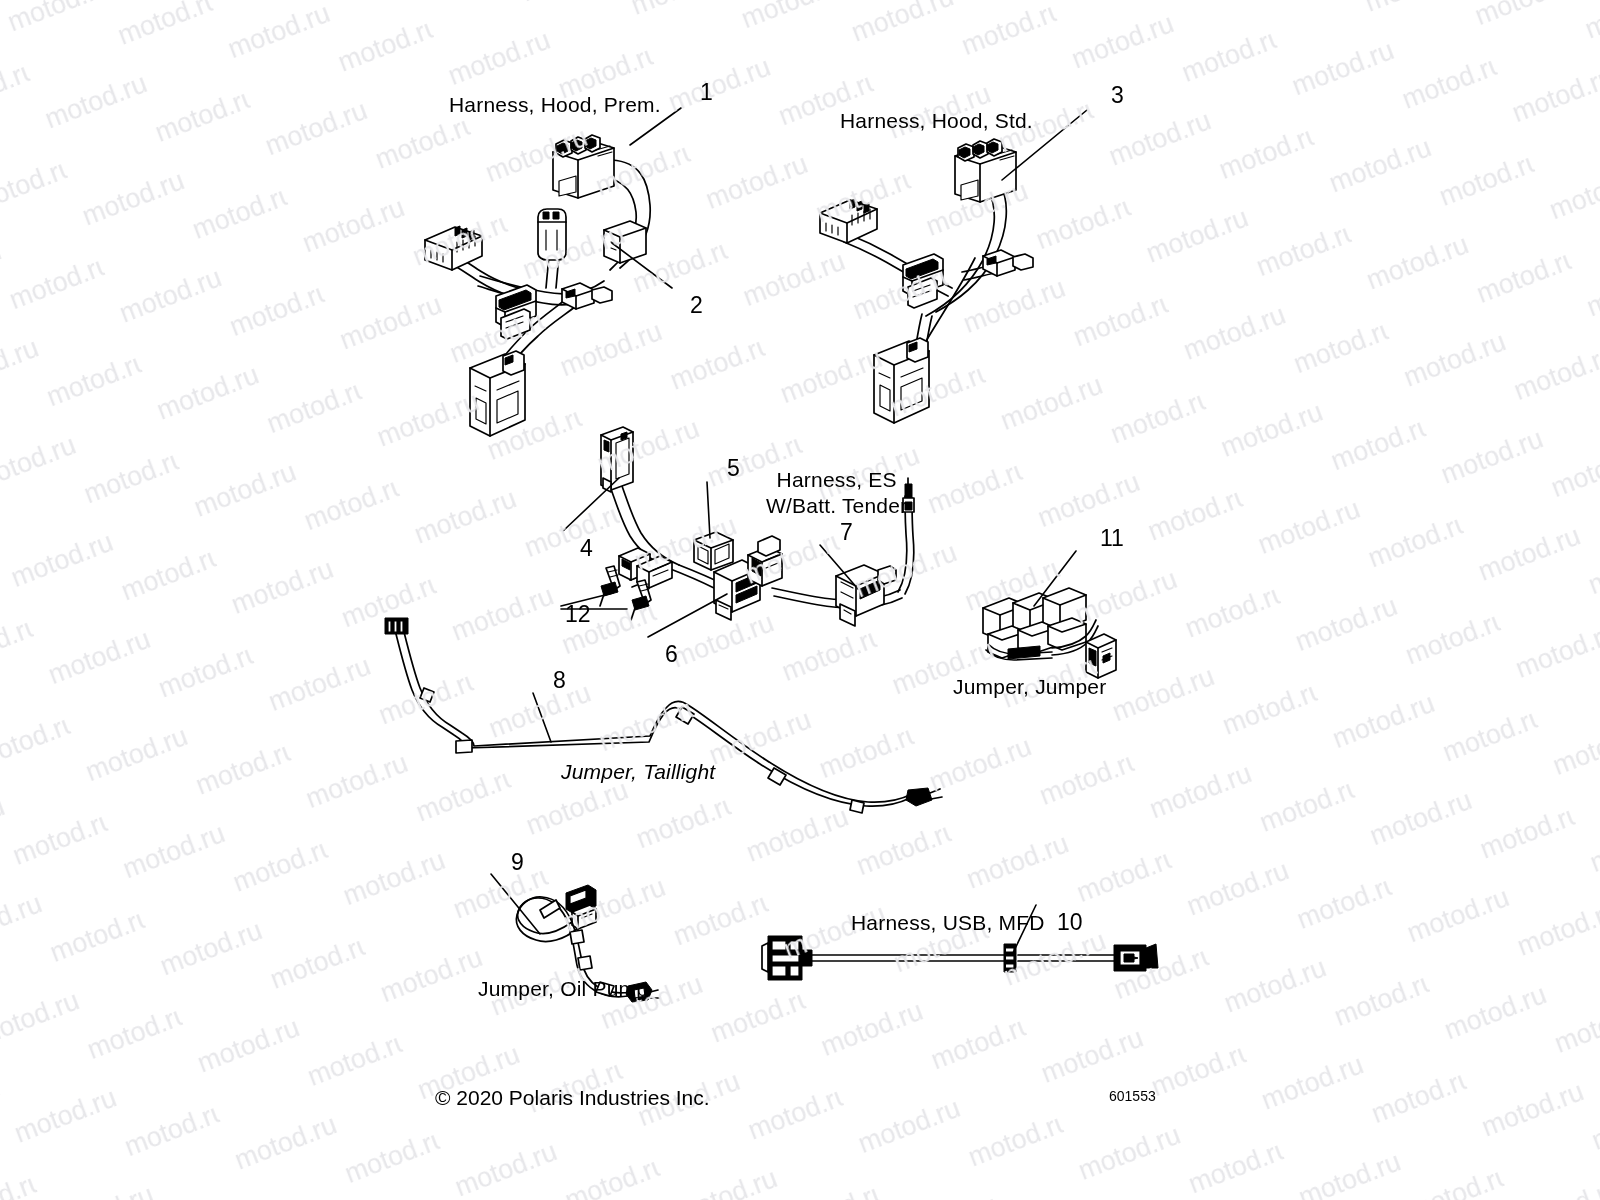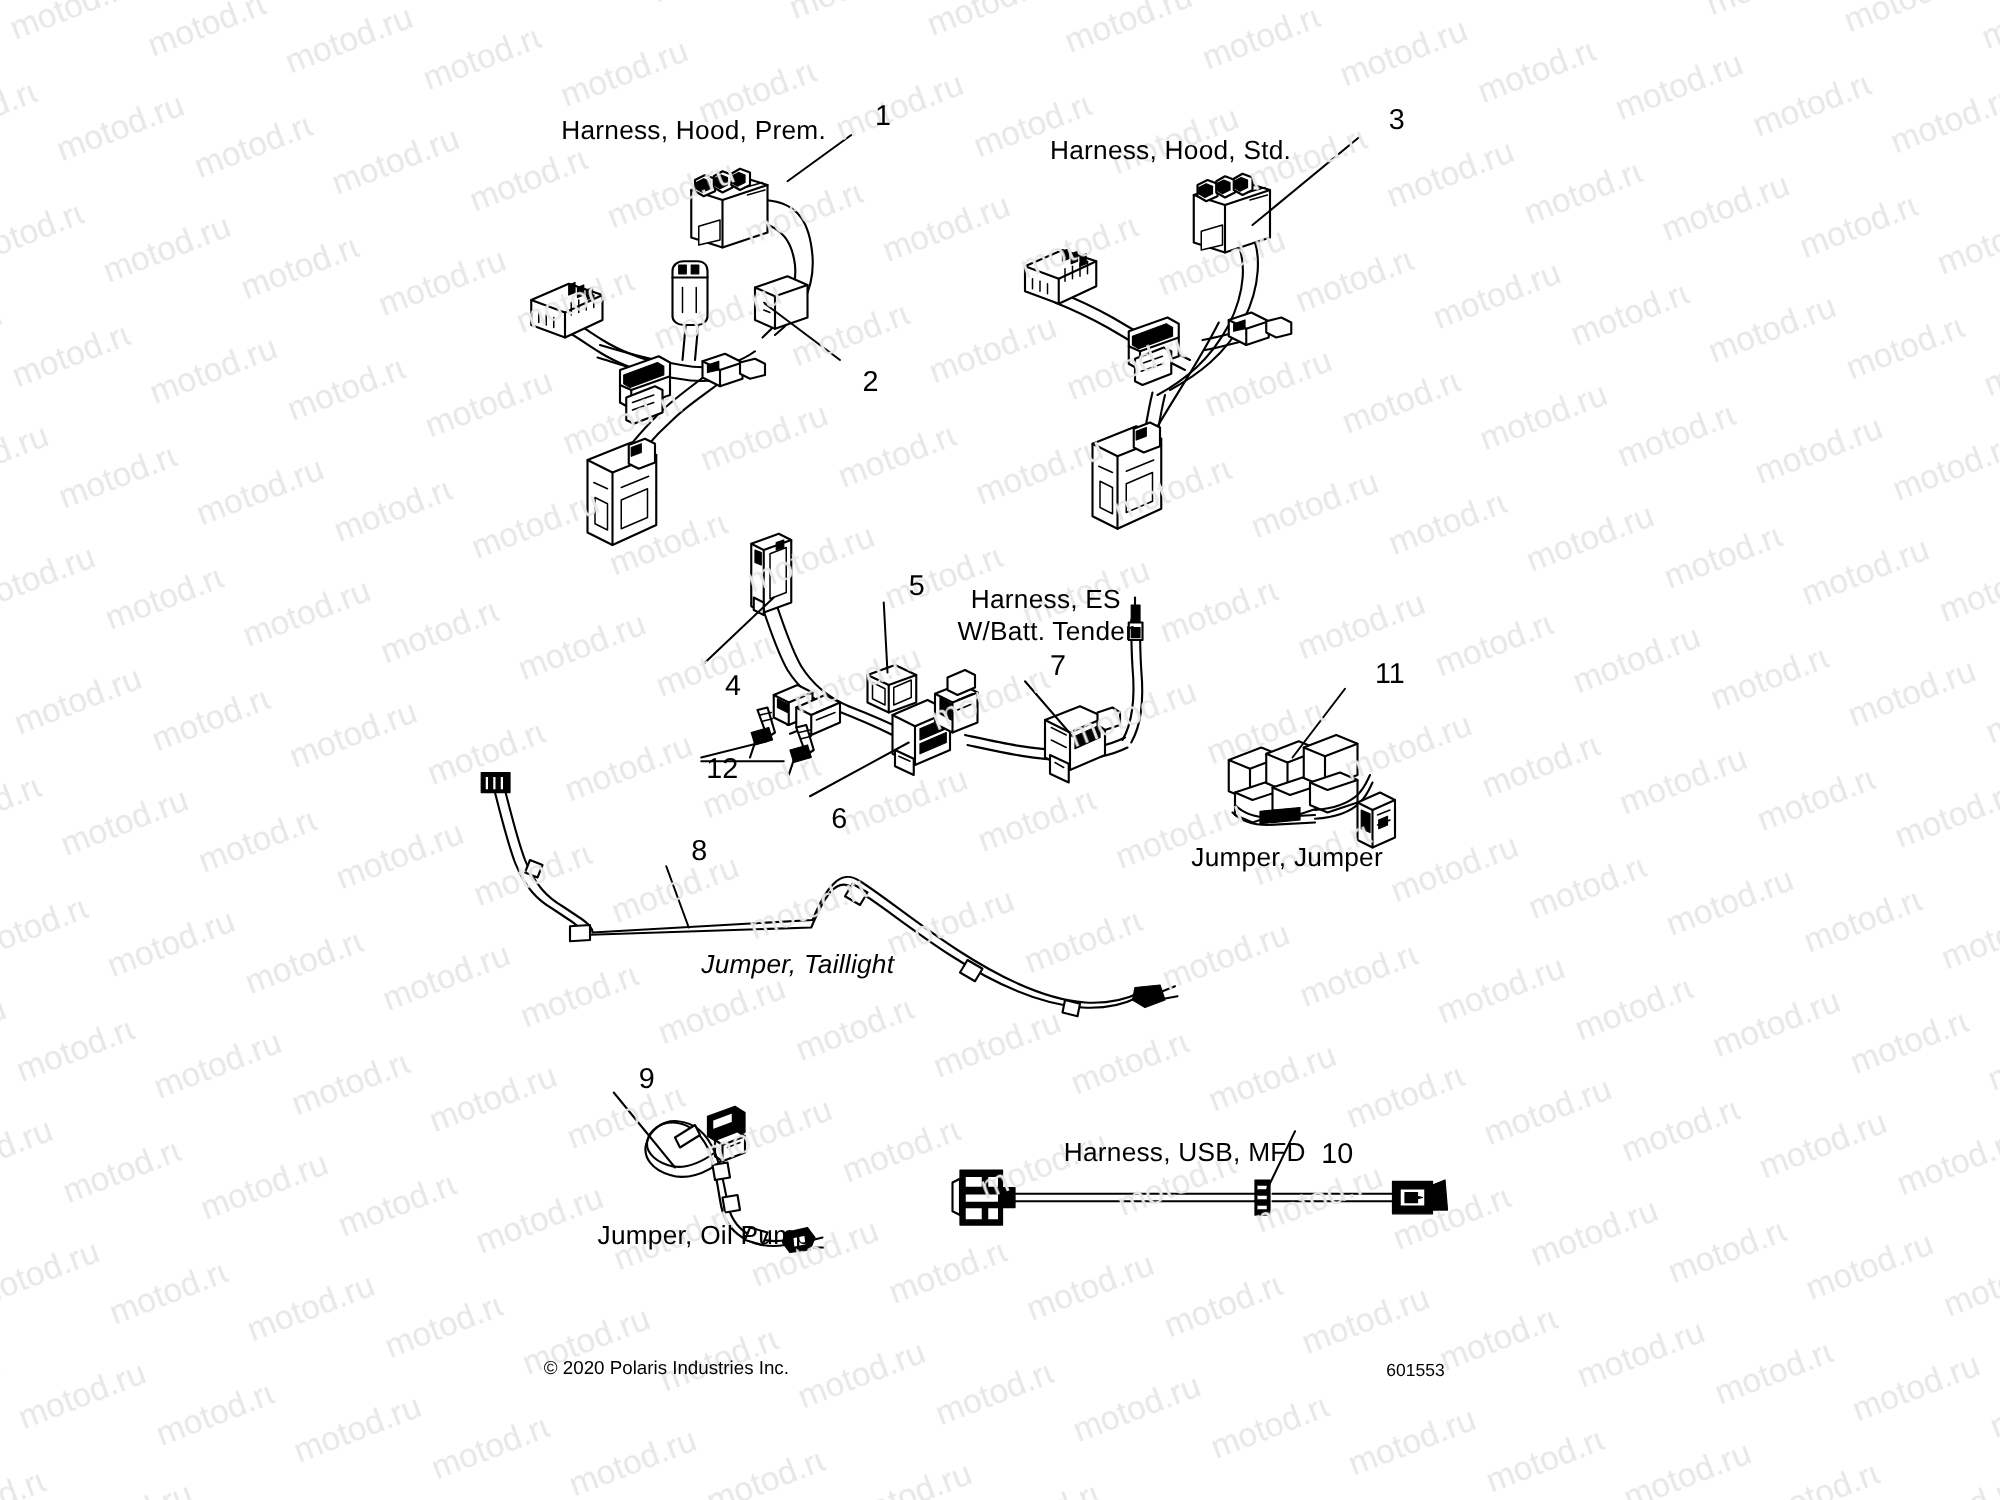--- a/index.html
+++ b/index.html
@@ -24,21 +24,21 @@
   
   #labels{position:absolute;left:0;top:0;width:1540px;height:1200px;z-index:8;margin-left:28px;}
   .lbl{
     position:absolute;white-space:nowrap;
     font-family:"Liberation Sans", sans-serif;
     color:#000;
   }
   .caption{font-size:21px;letter-spacing:.2px;}
   .caption.two-line{line-height:1.22;white-space:pre-line;text-align:center;}
   .callout{font-size:23px;}
-  .footer-left{font-size:15px;}
+  .footer-left{font-size:21px;}
   .footer-right{font-size:14px;}
 </style>
 </head>
 <body>
 
 <div id="stage">
 
   <div id="drawing">
     <svg width="1600" height="1200" viewBox="0 0 1600 1200" xmlns="http://www.w3.org/2000/svg">
       <defs>

